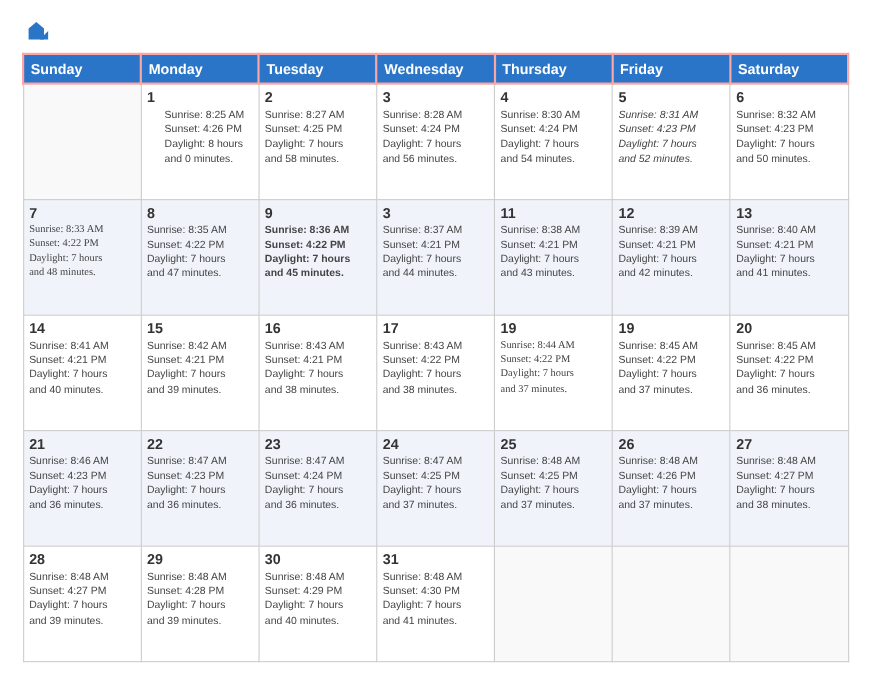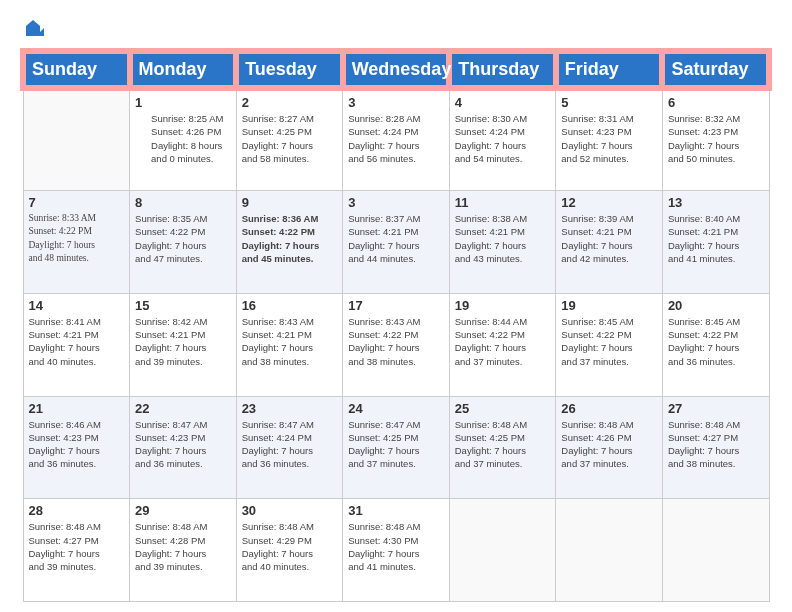--- a/index.html
+++ b/index.html
@@ -66,22 +66,22 @@
       border: 1px solid #ccc;
       border-collapse: collapse;
       width: 100%;
       table-layout: fixed;
     }
     .calendar th {
       background-color: #2a75c7;
       color: #fff;
       text-align: left;
       padding: 5px 6px;
-      font-size: 18px;
-      border: 6px solid #fca5a5;
+      font-size: 13px;
+      border: 2px solid #fca5a5;
     }
     .calendar td {
       border: 1px solid #ccc;
       vertical-align: top;
       padding: 4px 5px;
       font-size: 10px;
       color: #333;
       height: 88px;
     }
     .day-number {
@@ -164,21 +164,21 @@
           </td>
           <td>
             <span class="day-number">4</span>
             <div class="day-info" style="white-space: pre-line;">Sunrise: 8:30 AM
 Sunset: 4:24 PM
 Daylight: 7 hours
 and 54 minutes.</div>
           </td>
           <td>
             <span class="day-number">5</span>
-            <div class="day-info" style="white-space: pre-line;">Sunrise: 8:31 AM
+            <div class="day-info" style="white-space: pre-line; font-style: italic;">Sunrise: 8:31 AM
 Sunset: 4:23 PM
 Daylight: 7 hours
 and 52 minutes.</div>
           </td>
           <td>
             <span class="day-number">6</span>
             <div class="day-info" style="white-space: pre-line;">Sunrise: 8:32 AM
 Sunset: 4:23 PM
 Daylight: 7 hours
 and 50 minutes.</div>
@@ -259,21 +259,21 @@
           </td>
           <td>
             <span class="day-number">17</span>
             <div class="day-info" style="white-space: pre-line;">Sunrise: 8:43 AM
 Sunset: 4:22 PM
 Daylight: 7 hours
 and 38 minutes.</div>
           </td>
           <td>
             <span class="day-number">19</span>
-            <div class="day-info" style="white-space: pre-line;">Sunrise: 8:44 AM
+            <div class="day-info" style="white-space: pre-line; font-family: Liberation Serif, serif;">Sunrise: 8:44 AM
 Sunset: 4:22 PM
 Daylight: 7 hours
 and 37 minutes.</div>
           </td>
           <td>
             <span class="day-number">19</span>
             <div class="day-info" style="white-space: pre-line;">Sunrise: 8:45 AM
 Sunset: 4:22 PM
 Daylight: 7 hours
 and 37 minutes.</div>

